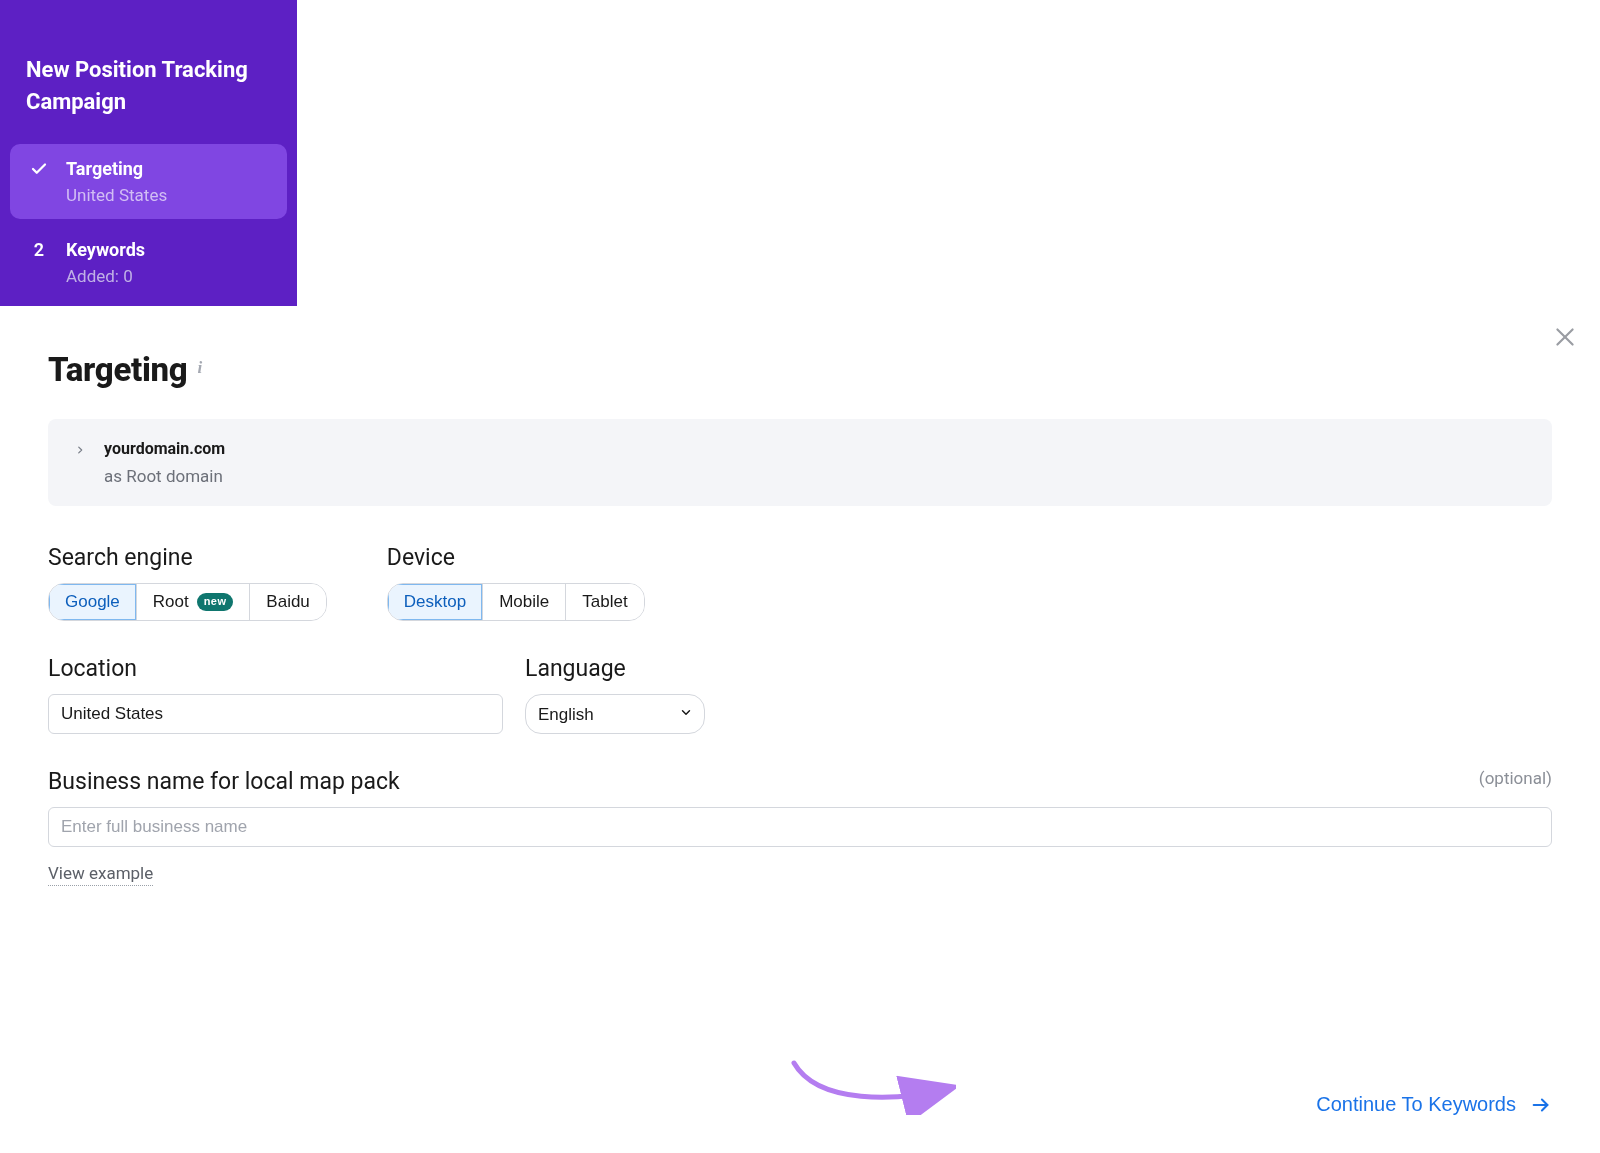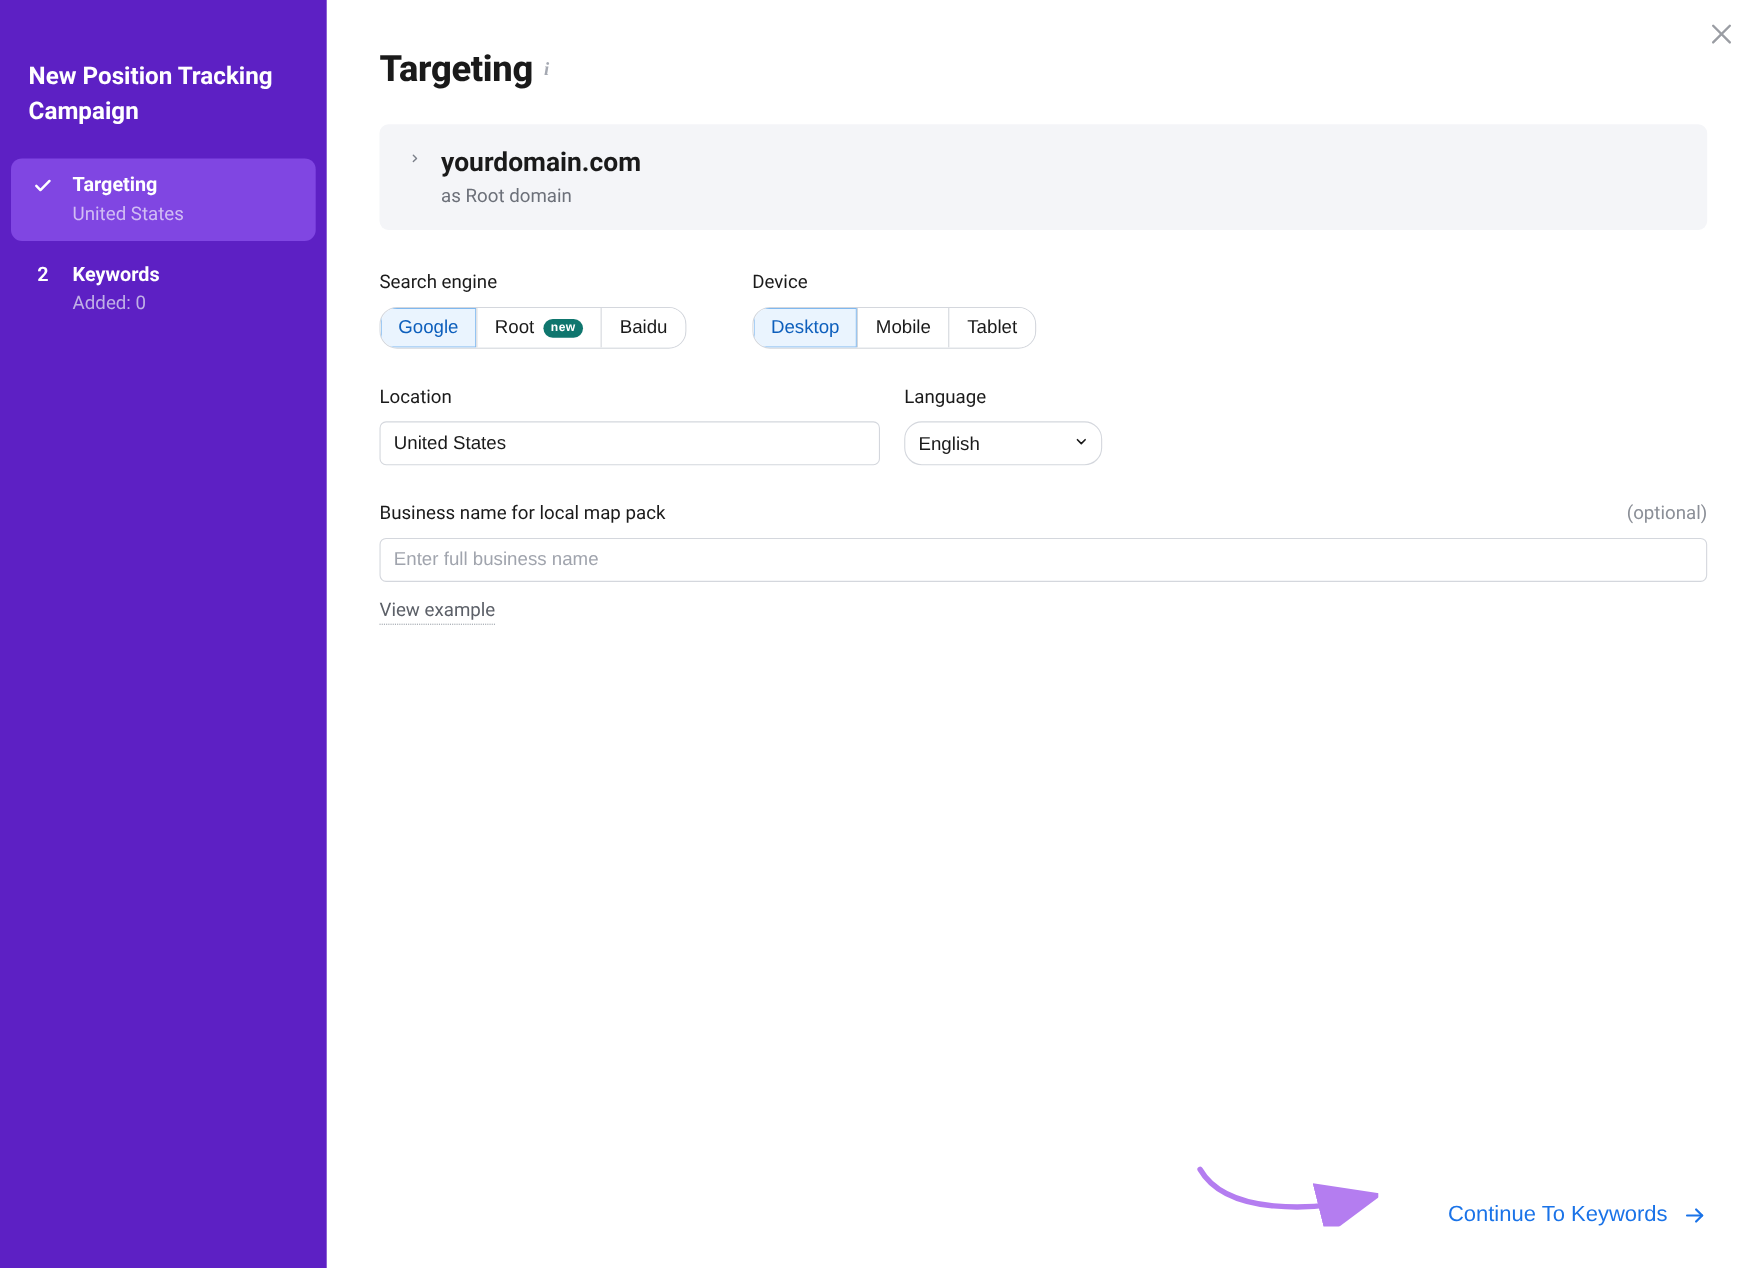--- a/index.html
+++ b/index.html
@@ -6,20 +6,21 @@
   html, body { height: 100%; }
   body {
     font-family: -apple-system, BlinkMacSystemFont, "Segoe UI", Roboto, "Helvetica Neue", Arial, sans-serif;
     background: #fff;
     color: #1a1a1a;
   }
   .app {
     display: flex;
     min-height: 100%;
     position: relative;
+    flex-direction: column;
   }
   
   .sidebar {
     width: 297px;
     min-width: 297px;
     background: #5d20c4;
     color: #fff;
     padding: 54px 0 0 0;
   }
   .sidebar-title {
@@ -122,37 +123,37 @@
     align-items: flex-start;
     gap: 16px;
   }
   .domain-card .chev {
     color: #7a7f89;
     padding-top: 4px;
     width: 16px;
     display:flex; align-items:center; justify-content:center;
   }
   .domain-name {
-    font-size: 24px;
+    font-size: 16px;
     font-weight: 700;
     color: #1a1a1a;
   }
   .domain-sub {
     margin-top: 8px;
     font-size: 17px;
     color: #6c7079;
   }
 
   .row {
     display: flex;
     gap: 60px;
     margin-bottom: 34px;
   }
   .field-label {
-    font-size: 17px;
+    font-size: 23px;
     color: #1a1a1a;
     margin-bottom: 12px;
   }
   .field-label-row {
     display:flex; justify-content:space-between; align-items:flex-start;
     margin-bottom: 12px;
   }
   .optional {
     font-size: 17px;
     color: #8b8f97;

